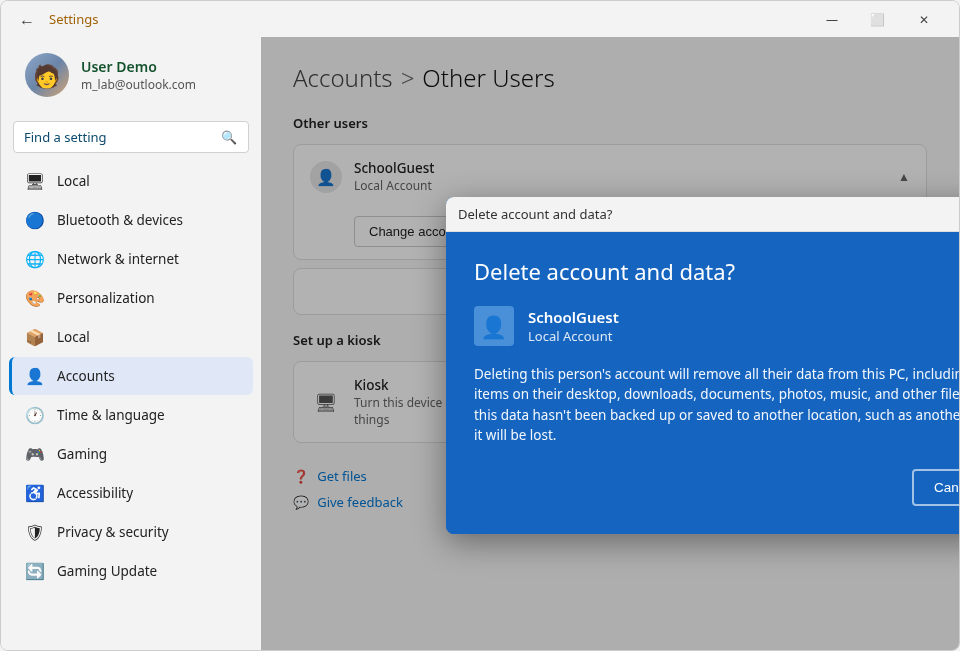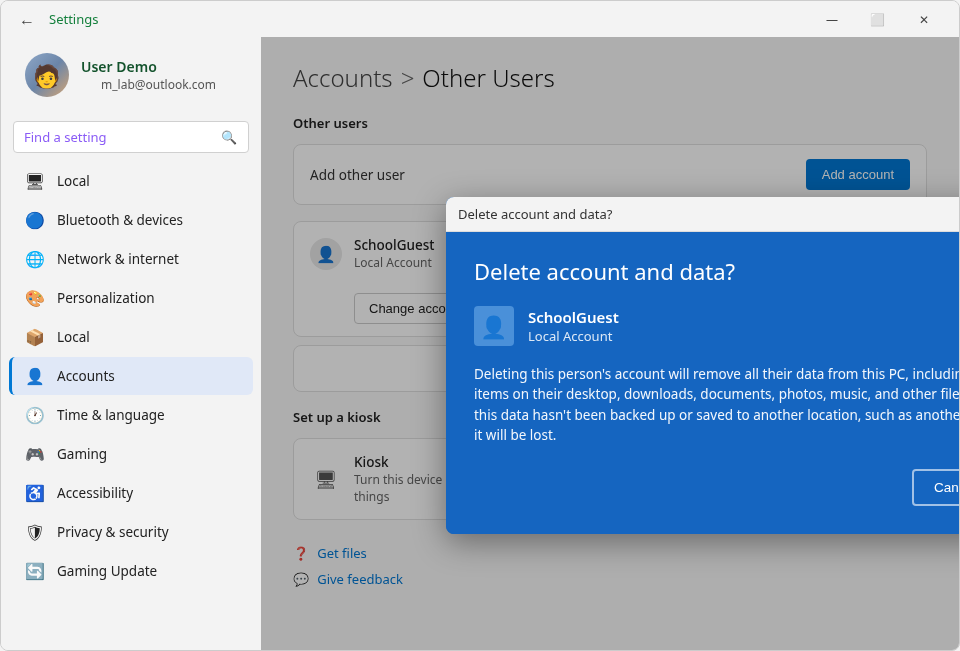--- a/index.html
+++ b/index.html
@@ -38,21 +38,21 @@
       width: 28px; height: 28px;
       display: flex; align-items: center; justify-content: center;
       border-radius: 4px;
       cursor: pointer;
       color: #444;
       font-size: 16px;
     }
     .titlebar-title {
       margin-left: 8px;
       font-size: 13px;
-      color: #15803d;
+      color: #a16207;
     }
     .titlebar-controls {
       margin-left: auto;
       display: flex;
       gap: 0;
     }
     .titlebar-btn {
       width: 46px; height: 36px;
       display: flex; align-items: center; justify-content: center;
       cursor: pointer;
@@ -97,37 +97,37 @@
       flex-shrink: 0;
     }
     .avatar-img {
       width: 100%; height: 100%;
       background: linear-gradient(135deg, #8fa8c8 0%, #6b85a8 50%, #d4a574 100%);
       display: flex; align-items: center; justify-content: center;
       font-size: 22px;
     }
     .user-info { display: flex; flex-direction: column; }
     .user-name { font-size: 14px; font-weight: 600; color: #14532d; }
-    .user-email { font-size: 12px; color: #555; margin-left: 20px; }
+    .user-email { font-size: 12px; color: #555; }
 
     
     .search-container {
       padding: 4px 12px 8px 12px;
     }
     .search-box {
       display: flex;
       align-items: center;
       background: white;
       border: 1px solid #d0d0d0;
       border-radius: 4px;
       padding: 6px 10px;
       gap: 8px;
       cursor: text;
     }
-    .search-input-text { color: #8b5cf6; font-size: 13px; flex: 1; }
+    .search-input-text { color: #0c4a6e; font-size: 13px; flex: 1; }
     .search-icon-el { color: #666; font-size: 13px; }
 
     
     .nav-item {
       display: flex;
       align-items: center;
       padding: 9px 16px;
       gap: 12px;
       cursor: pointer;
       border-radius: 6px;
@@ -477,28 +477,20 @@
     <div class="content">
 
       <div class="breadcrumb">
         <span class="breadcrumb-item">Accounts</span>
         <span class="breadcrumb-sep">&gt;</span>
         <span class="breadcrumb-current">Other Users</span>
       </div>
 
       <div class="section-title">Other users</div>
 
-      <div class="card">
-        <div class="card-row">
-          <span class="card-row-text">Add other user</span>
-          <div class="card-row-actions">
-            <button class="btn-primary">Add account</button>
-          </div>
-        </div>
-      </div>
 
       <div class="account-entry">
         <div class="account-entry-header">
           <div class="account-entry-icon">👤</div>
           <div class="account-entry-info">
             <div class="account-entry-name">SchoolGuest</div>
             <div class="account-entry-type">Local Account</div>
           </div>
           <span class="chevron">▲</span>
         </div>

